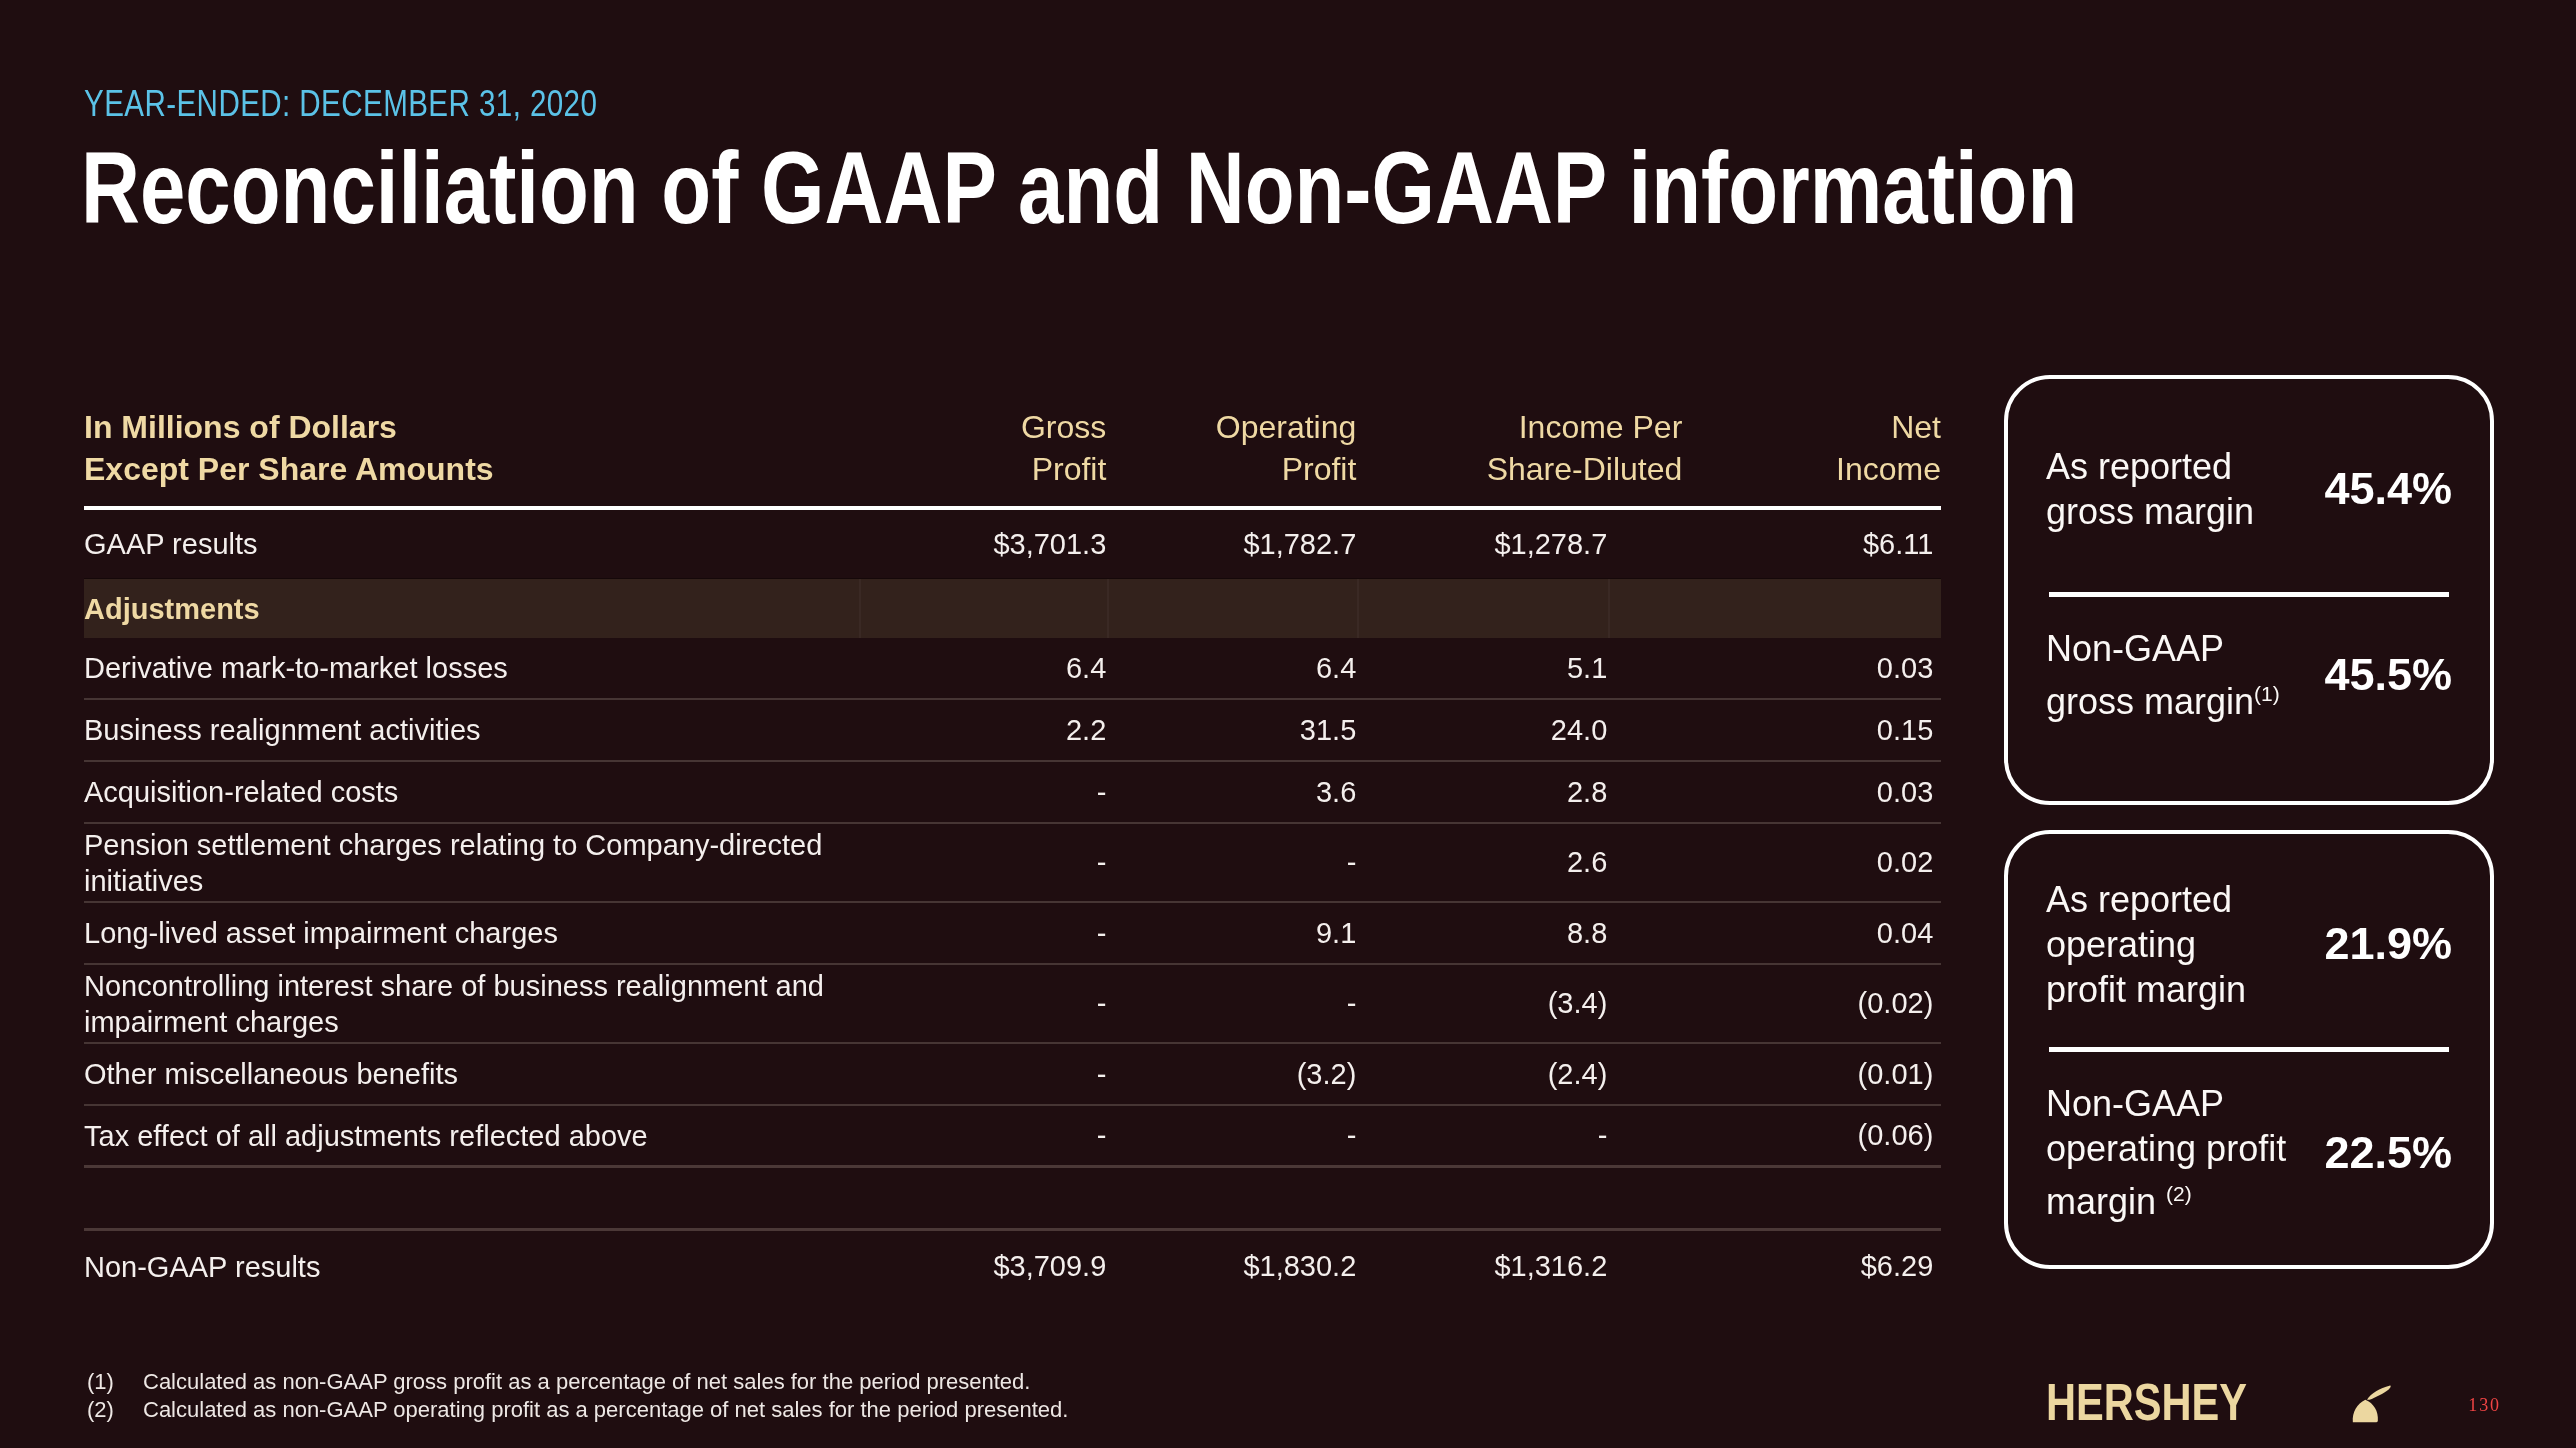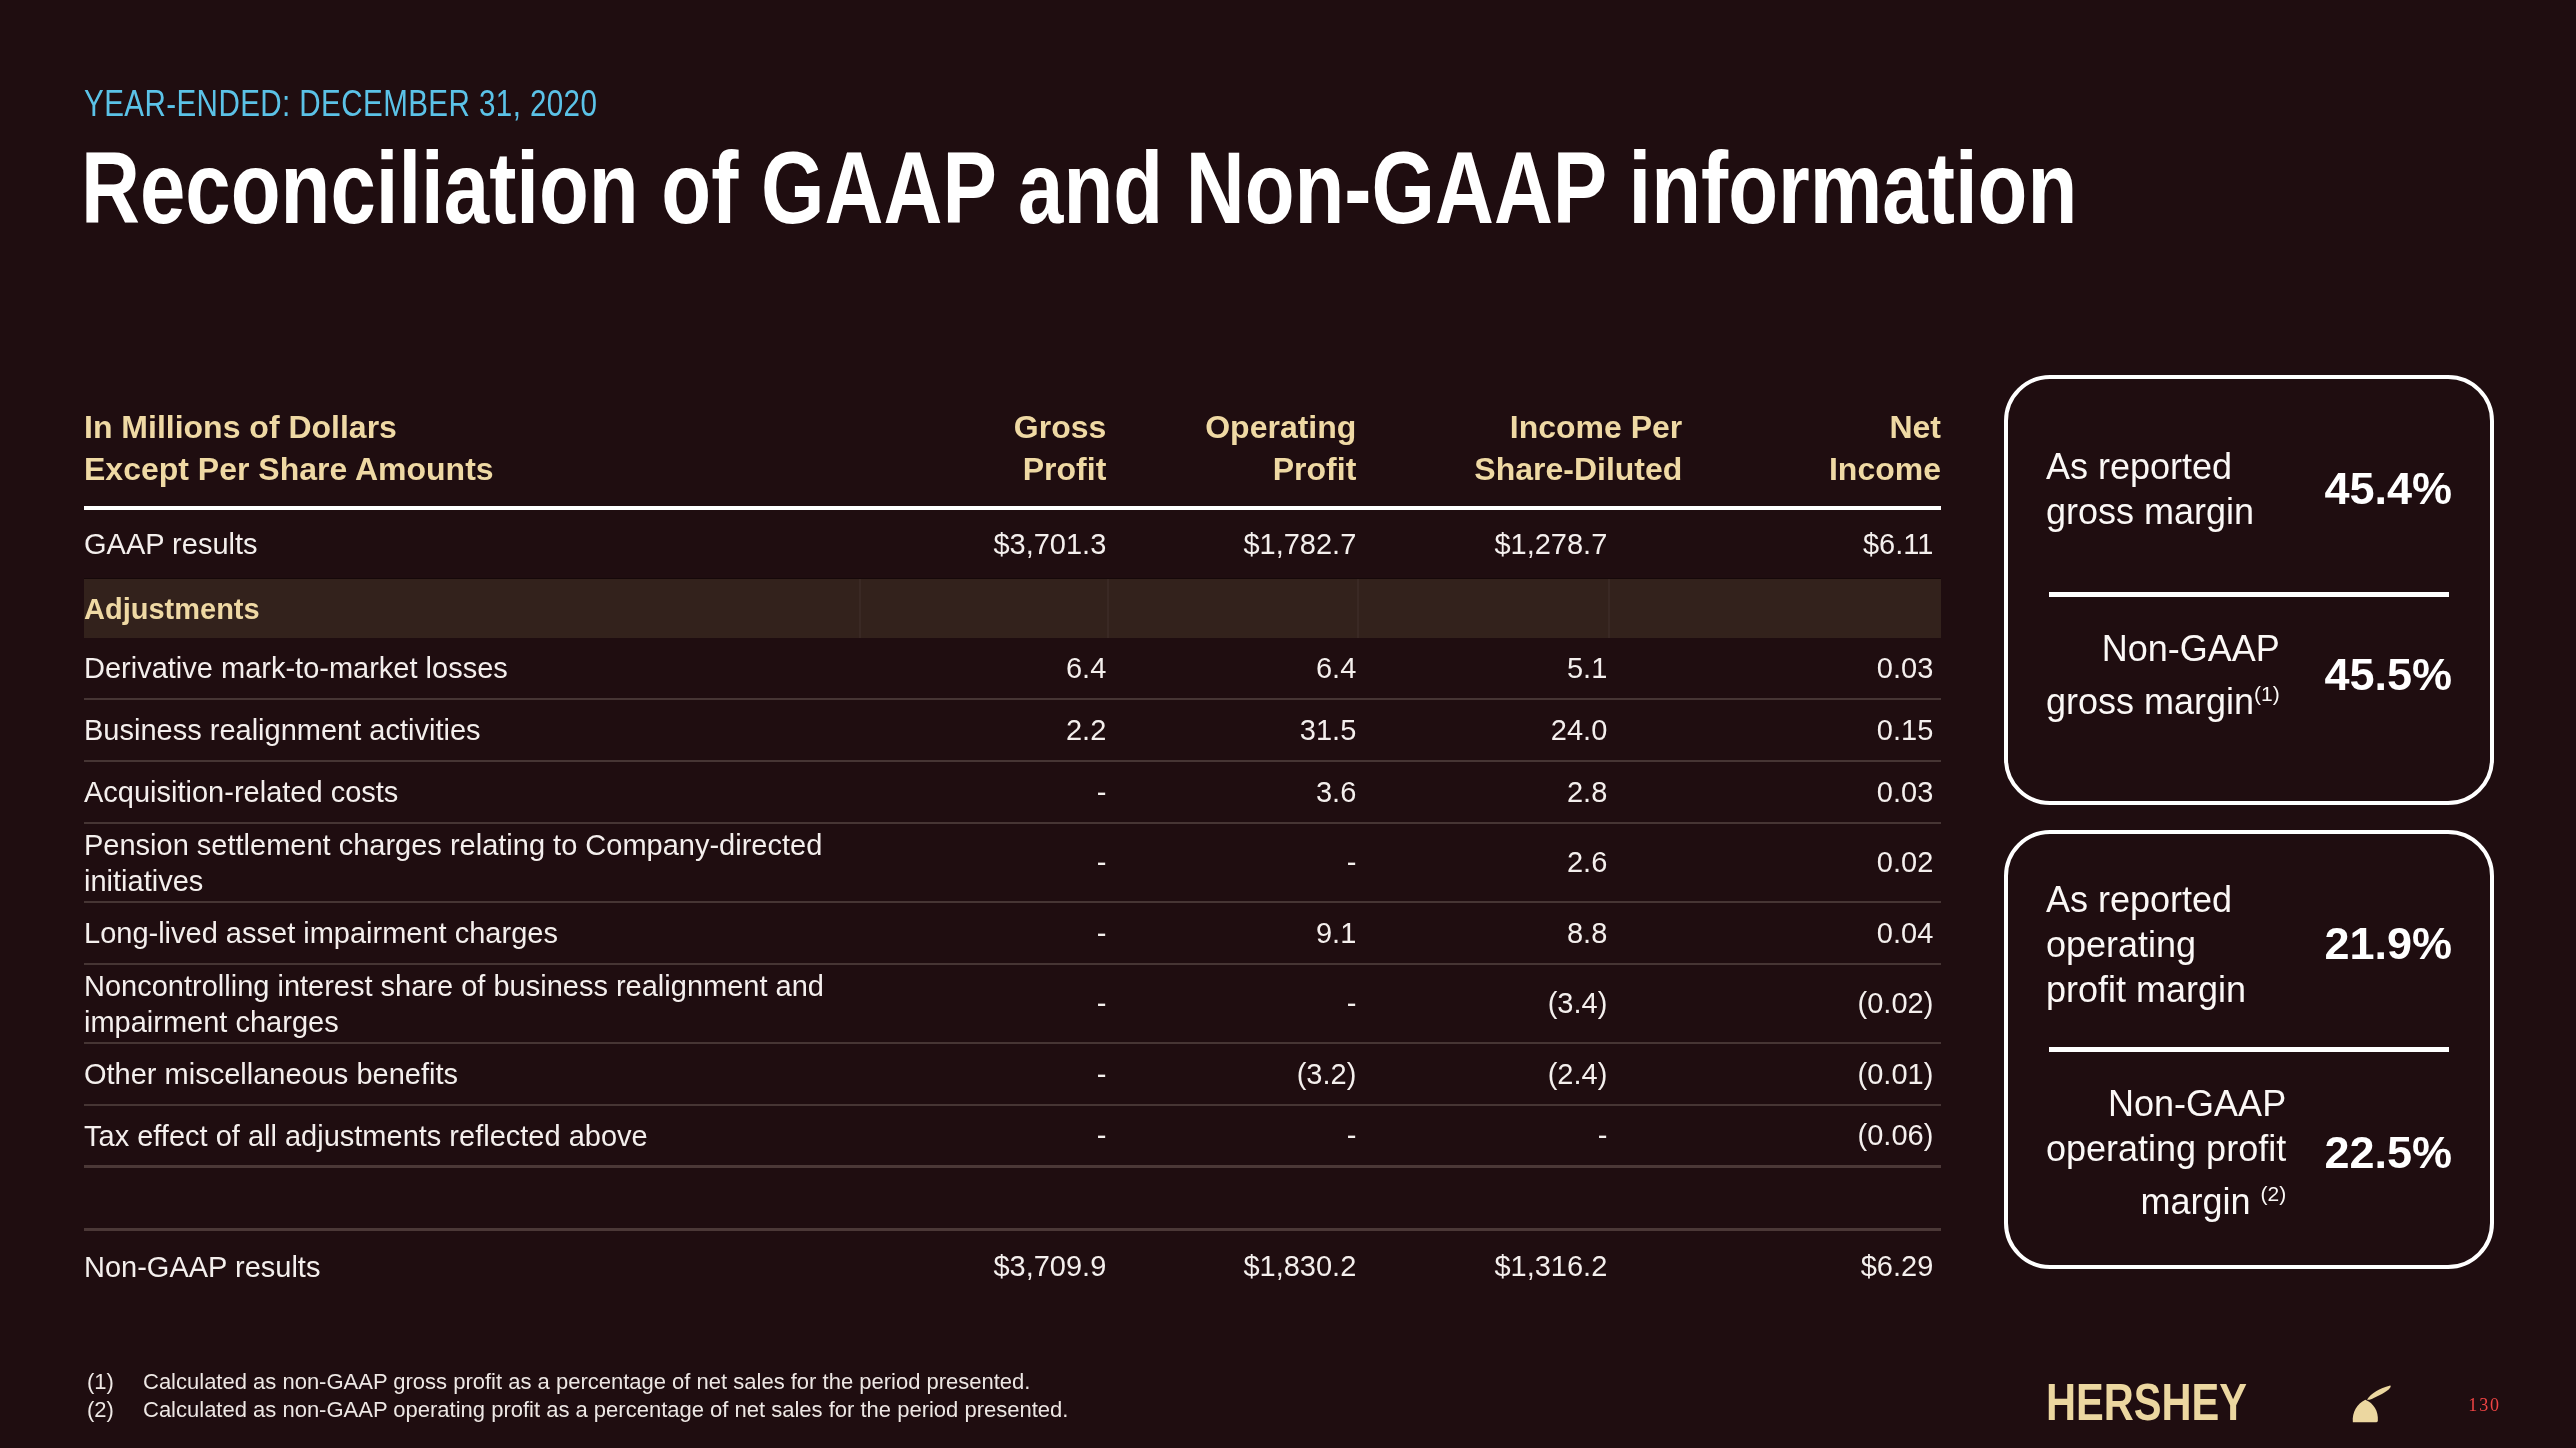--- a/index.html
+++ b/index.html
@@ -19,21 +19,21 @@
   }
   .title {
     position:absolute; left:81px; top:135px;
     font-size:102px; font-weight:bold; color:#FFFFFF; line-height:1.05;
   }
 
   
   .table { position:absolute; left:84px; top:406px; width:1857px; }
   .thead { display:flex; align-items:flex-end; padding-bottom:15.5px; }
   .thead .rowhead { flex:1; font-size:32px; font-weight:bold; color:#EFD9A4; line-height:42px; }
-  .col { text-align:right; font-size:32px; font-weight:bold; color:#EFD9A4; line-height:42px; }
+  .col { text-align:right; font-size:32px; font-weight:normal; color:#EFD9A4; line-height:42px; }
   .col.c1 { width:229px; } .col.c2 { width:250px; } .col.c3 { width:251px; } .col.c4 { width:326px; padding-right:7.7px; }
   .head-rule { height:4.8px; background:#FFFFFF; }
 
   .trow { display:flex; align-items:center; box-sizing:border-box; font-size:29px; color:#F4EFED; }
   .trow .lbl { flex:1; line-height:36px; padding-right:19.3px; }
   .trow .num { text-align:right; }
   .trow .n1 { width:229px; } .trow .n2 { width:250px; } .trow .n3 { width:251px; } .trow .n4 { width:326px; padding-right:7.7px; }
 
   .row-gaap { height:68px; }
   .row-band {
@@ -51,21 +51,21 @@
   
   .card {
     position:absolute; left:2004px; width:490px; box-sizing:border-box;
     border:4.8px solid #FFFFFF; border-radius:46px;
     display:flex; flex-direction:column;
   }
   .card.one { top:375px; height:430px; }
   .card.two { top:830px; height:439px; }
   .card-row { display:flex; align-items:center; justify-content:space-between; padding:0 38px; }
   .card-row.first { height:205px; margin-top:7.7px; }
-  .card-row.second { margin-top:29px;text-align:right; }
+  .card-row.second { margin-top:29px; }
   .card-label { font-size:36px; line-height:45px; color:#FBF8F6; font-weight:normal; }
   .card-label sup { font-size:21px; }
   .card-value { font-size:45px; font-weight:bold; color:#FFFFFF; white-space:nowrap; padding-left:9.7px; }
   .card-divider { height:5.8px; background:#FFFFFF; margin:0 41px; }
 
   
   .footnotes { position:absolute; left:87px; top:1368px; font-size:22px; line-height:28px; color:#EDE7E4; }
   .footnote { display:flex; }
   .footnote .fn-num { width:56px; }
   .brand-block { position:absolute; right:75px; top:1372px; display:flex; align-items:center;gap:43px; }

